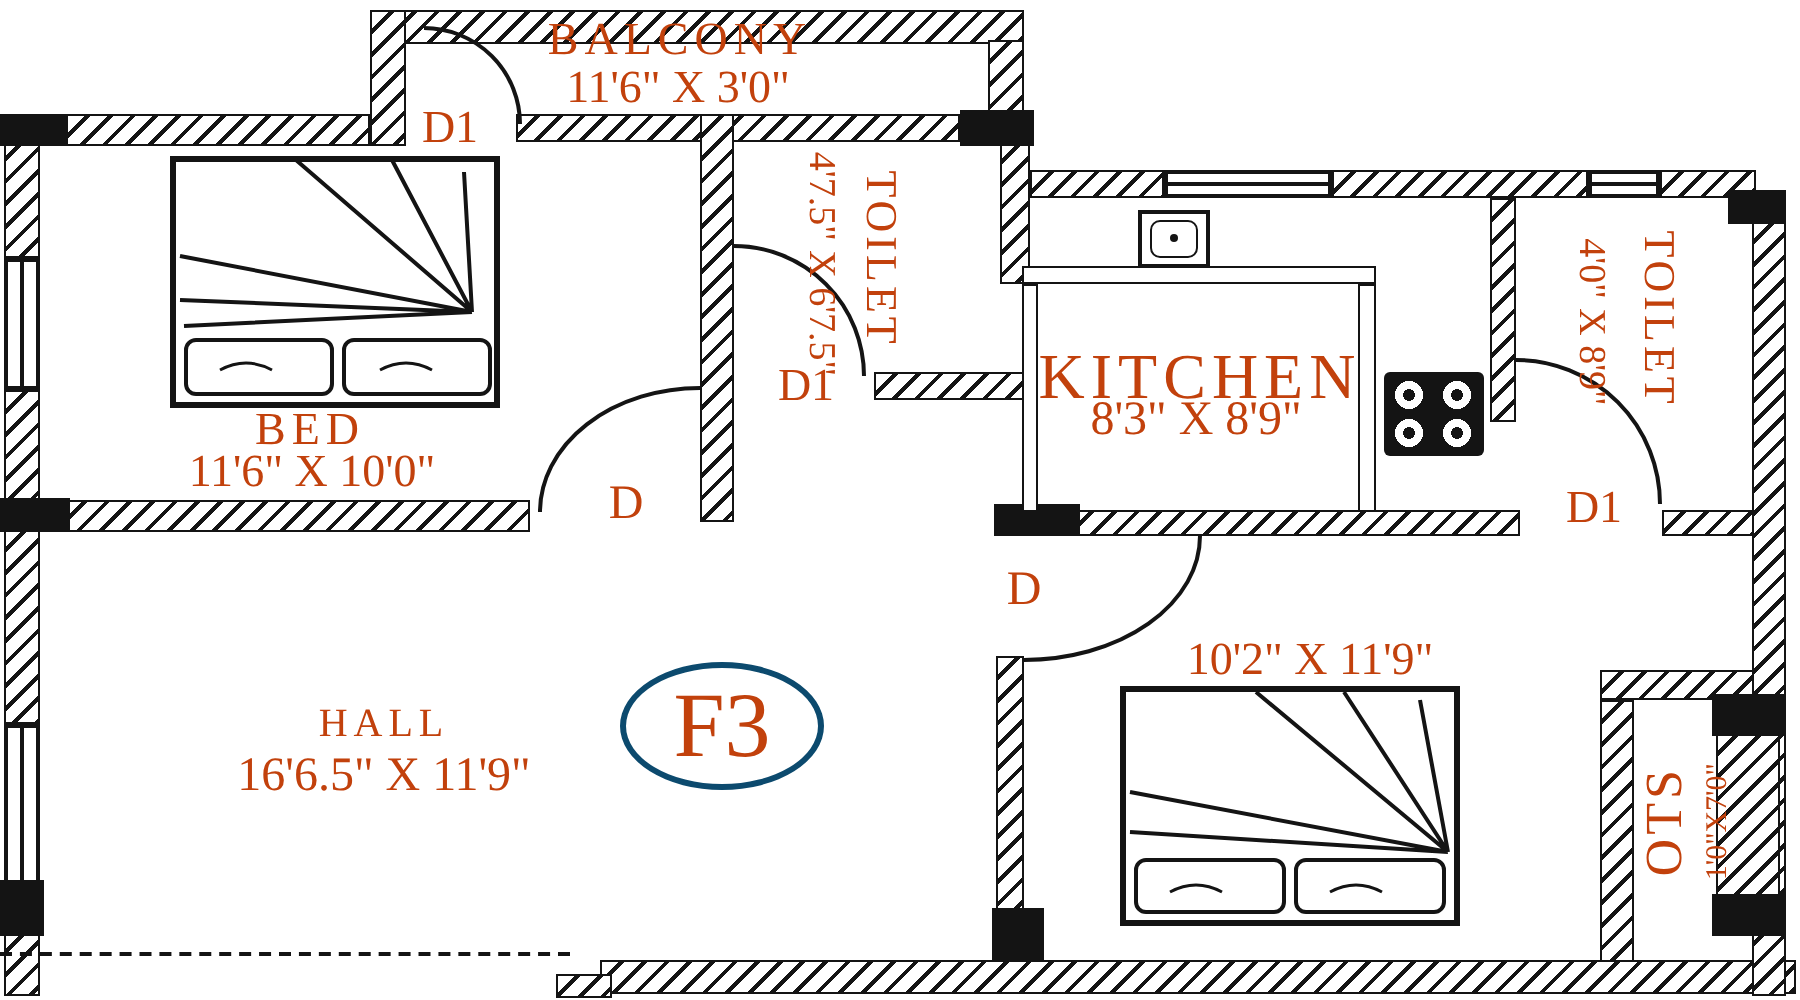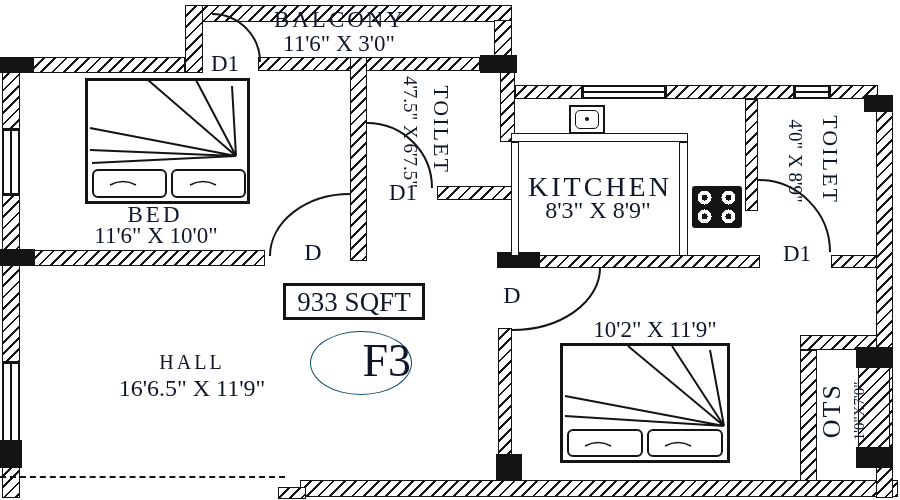--- a/index.html
+++ b/index.html
@@ -1,34 +1,34 @@
 <!DOCTYPE html>
 <html><head>
 <meta charset="utf-8">
 <style>
   html,body{margin:0;padding:0;background:#fff;}
   #plan{position:relative;width:900px;height:500px;background:#fff;overflow:hidden;
-        font-family:"Liberation Serif",serif;color:#0f172a;}
+        font-family:"Liberation Serif",serif;color:#c2410c;}
   .wall{position:absolute;box-sizing:border-box;border:1.5px solid #141414;
         background:repeating-linear-gradient(135deg,#fff 0 6px,#141414 6px 8px);}
   .blk{position:absolute;background:#141414;}
   .win-v{position:absolute;box-sizing:border-box;border:2px solid #141414;background:#fff;
          background-image:linear-gradient(#141414,#141414);background-size:2px 100%;
          background-position:center;background-repeat:no-repeat;}
   .win-h{position:absolute;box-sizing:border-box;border:2px solid #141414;background:#fff;
          background-image:linear-gradient(#141414,#141414);background-size:100% 2px;
          background-position:center;background-repeat:no-repeat;}
   .counter{position:absolute;box-sizing:border-box;border:1.5px solid #141414;background:#fff;}
   .lbl{position:absolute;white-space:nowrap;text-align:center;line-height:1.05;}
   .rot90{transform:rotate(90deg);}
   .rot270{transform:rotate(-90deg);}
   .bed{position:absolute;box-sizing:border-box;border:3px solid #141414;background:#fff;}
   .pillow{position:absolute;box-sizing:border-box;border:2px solid #141414;border-radius:6px;background:#fff;}
   .sqftbox{position:absolute;box-sizing:border-box;border:3px solid #141414;text-align:center;}
-  .f3{position:absolute;box-sizing:border-box;border:1px solid #0c4a6e;border-radius:50%;text-align:right;}
+  .f3{position:absolute;box-sizing:border-box;border:3px solid #0c4a6e;border-radius:50%;text-align:center;}
   .sink-out{position:absolute;box-sizing:border-box;border:2px solid #141414;background:#fff;}
   .sink-in{position:absolute;box-sizing:border-box;border:1.5px solid #141414;border-radius:5px;background:#fff;}
   .sink-dot{position:absolute;width:4px;height:4px;border-radius:50%;background:#141414;}
   .stove{position:absolute;background:#141414;border-radius:3px;}
   .burner{position:absolute;width:17px;height:17px;border-radius:50%;
           background:radial-gradient(circle,#141414 0 3px,#fff 3px 7px,#141414 7px);}
   .dash{position:absolute;border-top:2px dashed #141414;}
   svg{position:absolute;left:0;top:0;}
 </style>
 </head>
@@ -125,36 +125,35 @@
 
   <div class="lbl" style="left:240px;top:8px;width:200px;font-size:23px;letter-spacing:3px;">BALCONY</div>
   <div class="lbl" style="left:239px;top:32px;width:200px;font-size:23px;">11'6" X 3'0"</div>
 
   <div class="lbl" style="left:75px;top:203px;width:160px;font-size:23px;letter-spacing:3px;">BED</div>
   <div class="lbl" style="left:66px;top:224px;width:180px;font-size:23px;">11'6" X 10'0"</div>
 
   <div class="lbl rot90" style="left:366px;top:118px;width:150px;font-size:22px;letter-spacing:2px;">TOILET</div>
   <div class="lbl rot90" style="left:330px;top:122px;width:160px;font-size:19px;">4'7.5" X 6'7.5"</div>
 
-  <div class="lbl" style="left:510px;top:172px;width:180px;font-size:28px;letter-spacing:3px;">KITCHEN</div>
+  <div class="lbl" style="left:510px;top:172px;width:180px;font-size:32px;letter-spacing:3px;">KITCHEN</div>
   <div class="lbl" style="left:508px;top:198px;width:180px;font-size:24px;">8'3" X 8'9"</div>
 
   <div class="lbl rot90" style="left:755px;top:148px;width:150px;font-size:22px;letter-spacing:2px;">TOILET</div>
   <div class="lbl rot90" style="left:720px;top:151px;width:150px;font-size:19px;">4'0" X 8'9"</div>
 
   <div class="lbl" style="left:112px;top:352px;width:160px;font-size:20px;letter-spacing:3px;">HALL</div>
   <div class="lbl" style="left:92px;top:376px;width:200px;font-size:24px;">16'6.5" X 11'9"</div>
 
   <div class="lbl" style="left:565px;top:318px;width:180px;font-size:23px;">10'2" X 11'9"</div>
 
   <div class="lbl rot270" style="left:757px;top:397px;width:150px;font-size:26px;letter-spacing:2px;">OTS</div>
   <div class="lbl rot270" style="left:810px;top:403px;width:100px;font-size:15px;">1'0"X7'0"</div>
 
   <div class="lbl" style="left:200px;top:52px;width:50px;font-size:23px;">D1</div>
   <div class="lbl" style="left:378px;top:181px;width:50px;font-size:23px;">D1</div>
   <div class="lbl" style="left:290px;top:240px;width:46px;font-size:24px;">D</div>
   <div class="lbl" style="left:489px;top:283px;width:46px;font-size:24px;">D</div>
   <div class="lbl" style="left:772px;top:242px;width:50px;font-size:23px;">D1</div>
 
-  <div class="sqftbox" style="left:283px;top:283px;width:142px;height:37px;font-size:27px;line-height:33px;">933 SQFT</div>
   <div class="f3" style="left:310px;top:331px;width:102px;height:64px;font-size:46px;line-height:58px;">F3</div>
 
 </div>
 
 </body></html>

